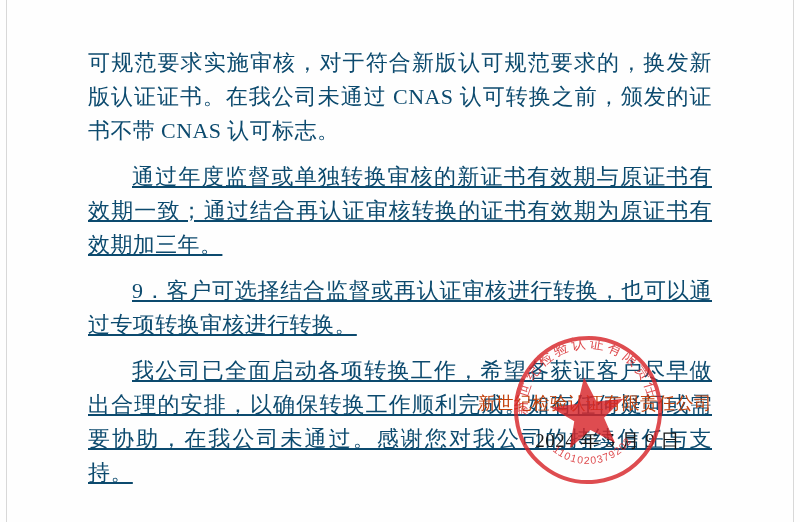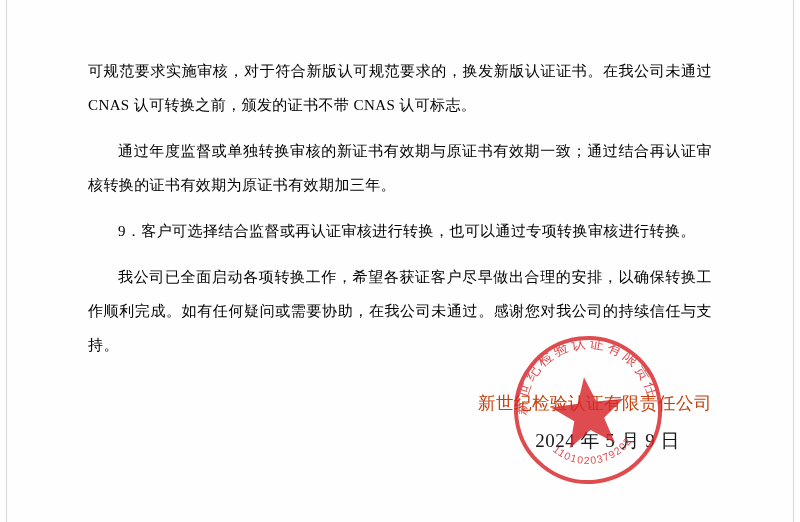--- a/index.html
+++ b/index.html
@@ -36,30 +36,31 @@
   .edge-rule.right { right: 6px; }
 
   .body-text {
     position: absolute;
     left: 88px;
     top: 42px;
     width: 624px;
   }
 
   .para {
-    font-size: 15px;
+    font-size: 22px;
     line-height: 34px;
     letter-spacing: 0.4px;
     text-align: justify;
     text-justify: inter-ideograph;
-    margin: 12px 0 12px 0;
-    color: #000000;
+    margin: 4px 0 12px 0;
+    color: #0c4a6e;
   }
   .para.indent {
     text-indent: 2em;
+    text-decoration: underline;
   }
   .para.last {
     margin-bottom: 0;
   }
 
   
   .signature {
     position: absolute;
     right: 88px;
     top: 388px;

